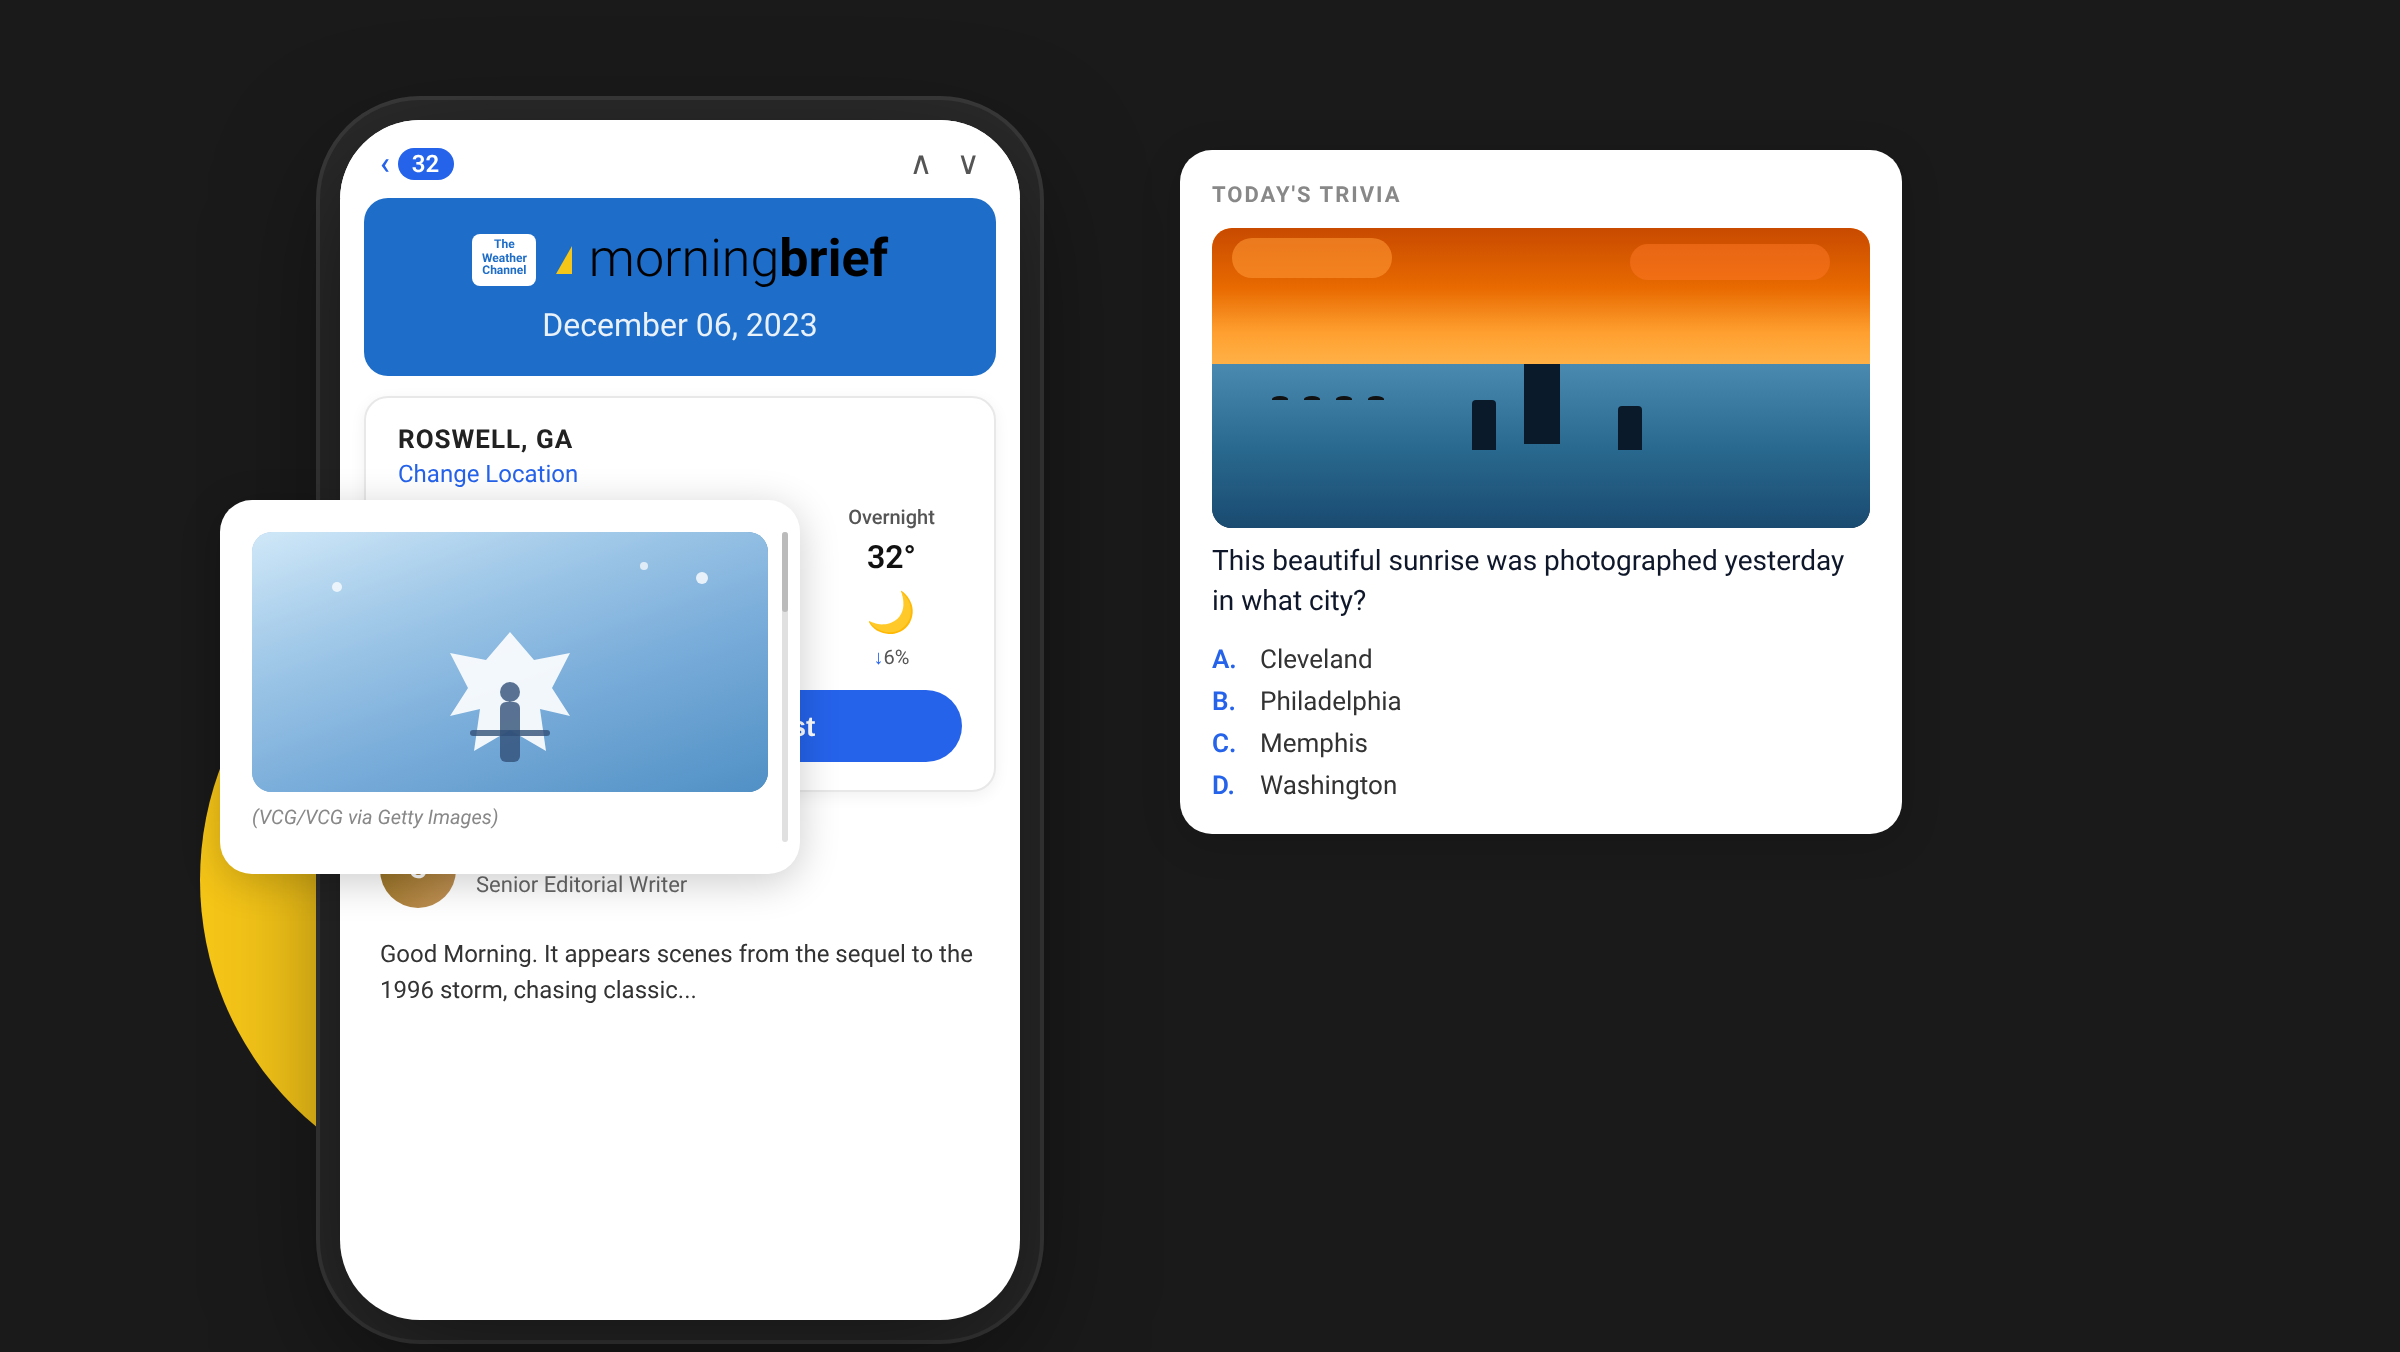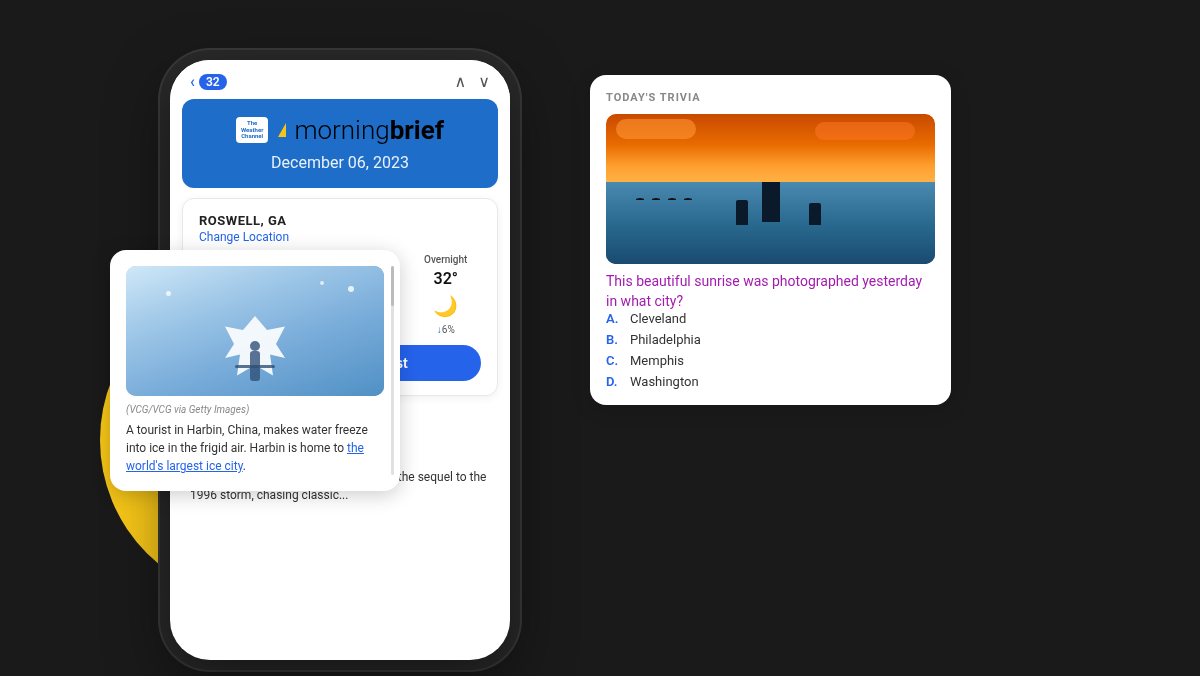--- a/index.html
+++ b/index.html
@@ -313,23 +313,23 @@
     }
 
     .trivia-credit {
       font-size: 11px;
       color: #666;
       margin-bottom: 8px;
     }
 
     .trivia-question {
       font-size: 14px;
-      color: #a21caf;
+      color: #0f172a;
       line-height: 1.4;
-      margin-bottom: 0;
+      margin-bottom: 12px;
     }
 
     .trivia-options {
       display: flex;
       flex-direction: column;
       gap: 6px;
     }
 
     .trivia-option {
       display: flex;
@@ -562,16 +562,13 @@
 
       <div style="position:absolute;bottom:28px;left:calc(50% - 20px);width:40px;height:3px;background:rgba(50,80,120,0.8);border-radius:2px;"></div>
     </div>
 
     <div style="position:absolute;top:20px;right:30px;width:6px;height:6px;background:rgba(255,255,255,0.8);border-radius:50%;"></div>
     <div style="position:absolute;top:15px;right:60px;width:4px;height:4px;background:rgba(255,255,255,0.7);border-radius:50%;"></div>
     <div style="position:absolute;top:25px;left:40px;width:5px;height:5px;background:rgba(255,255,255,0.75);border-radius:50%;"></div>
   </div>
 
   <div class="focus-credit">(VCG/VCG via Getty Images)</div>
-  <div class="focus-text">
-    <span>A tourist in Harbin, China, makes water freeze into ice in the frigid air. Harbin is home to </span><a class="focus-link">the world's largest ice city</a><span>.</span>
-  </div>
 </div>
 
 </body></html>

